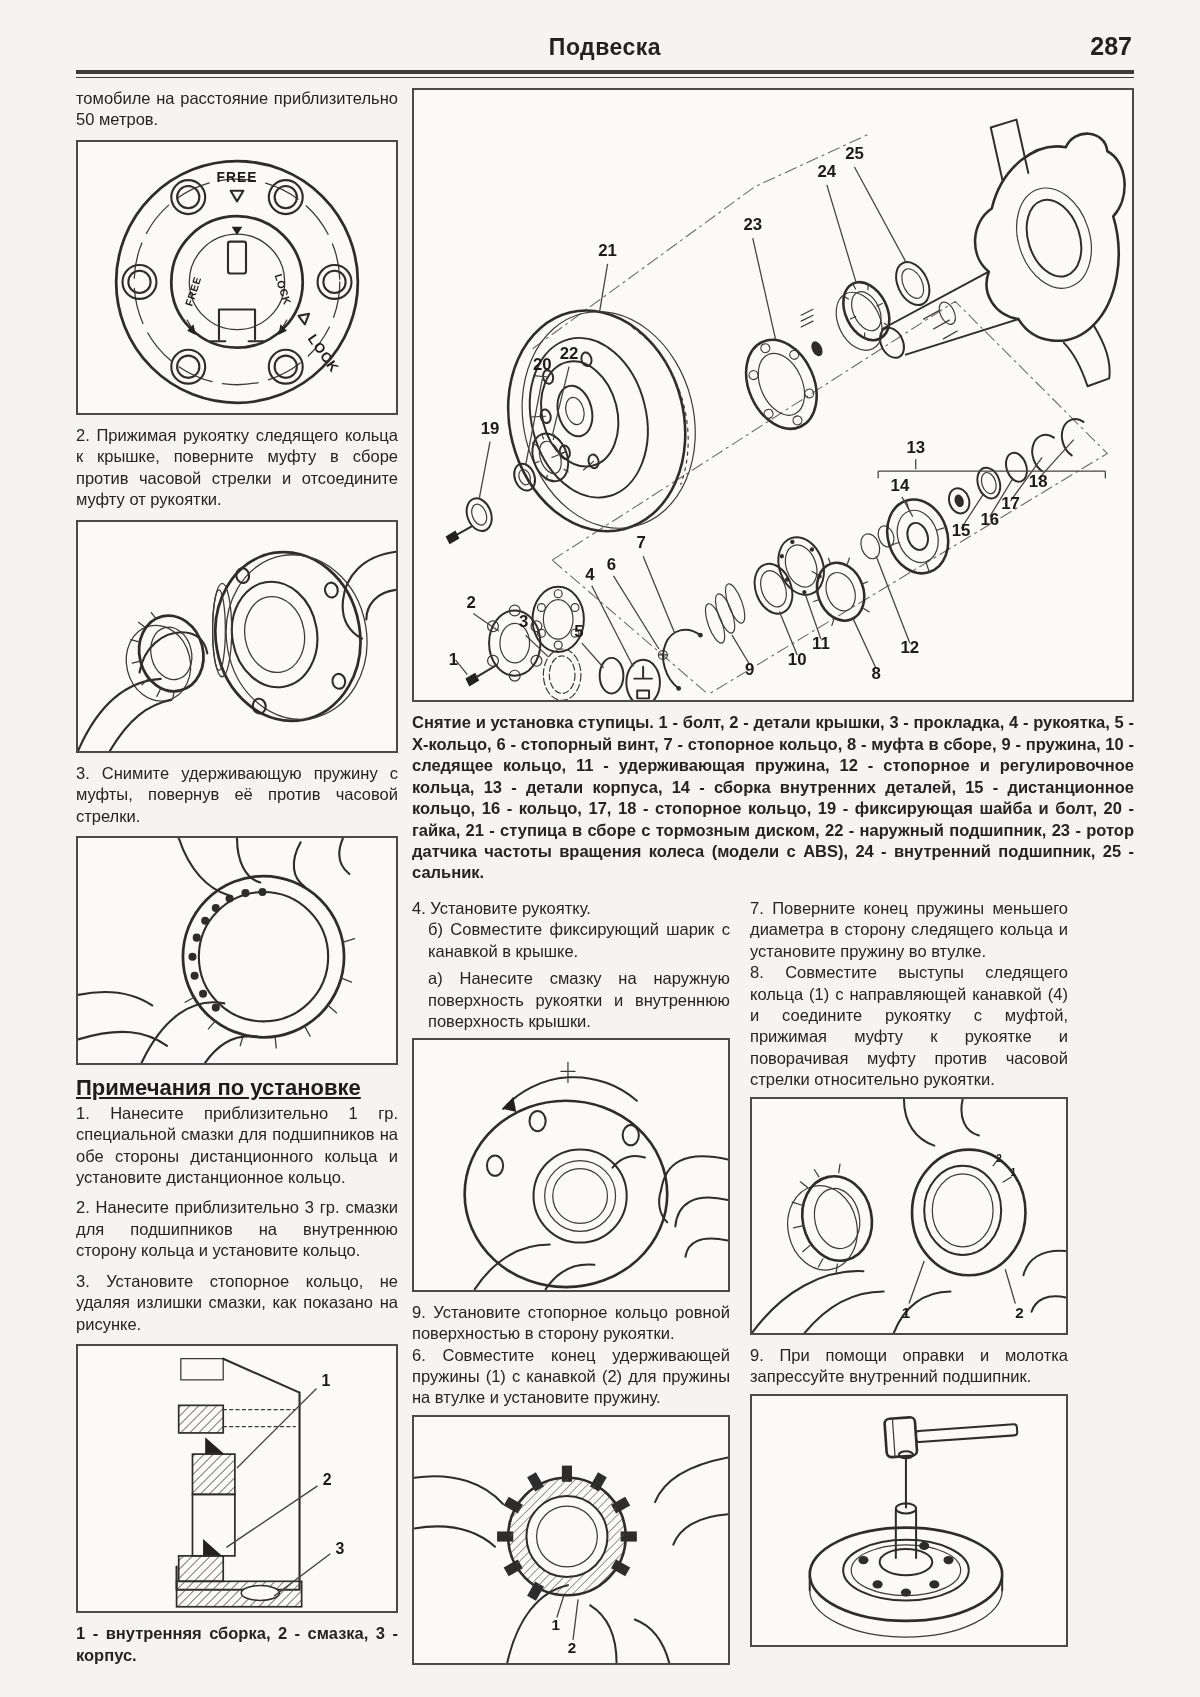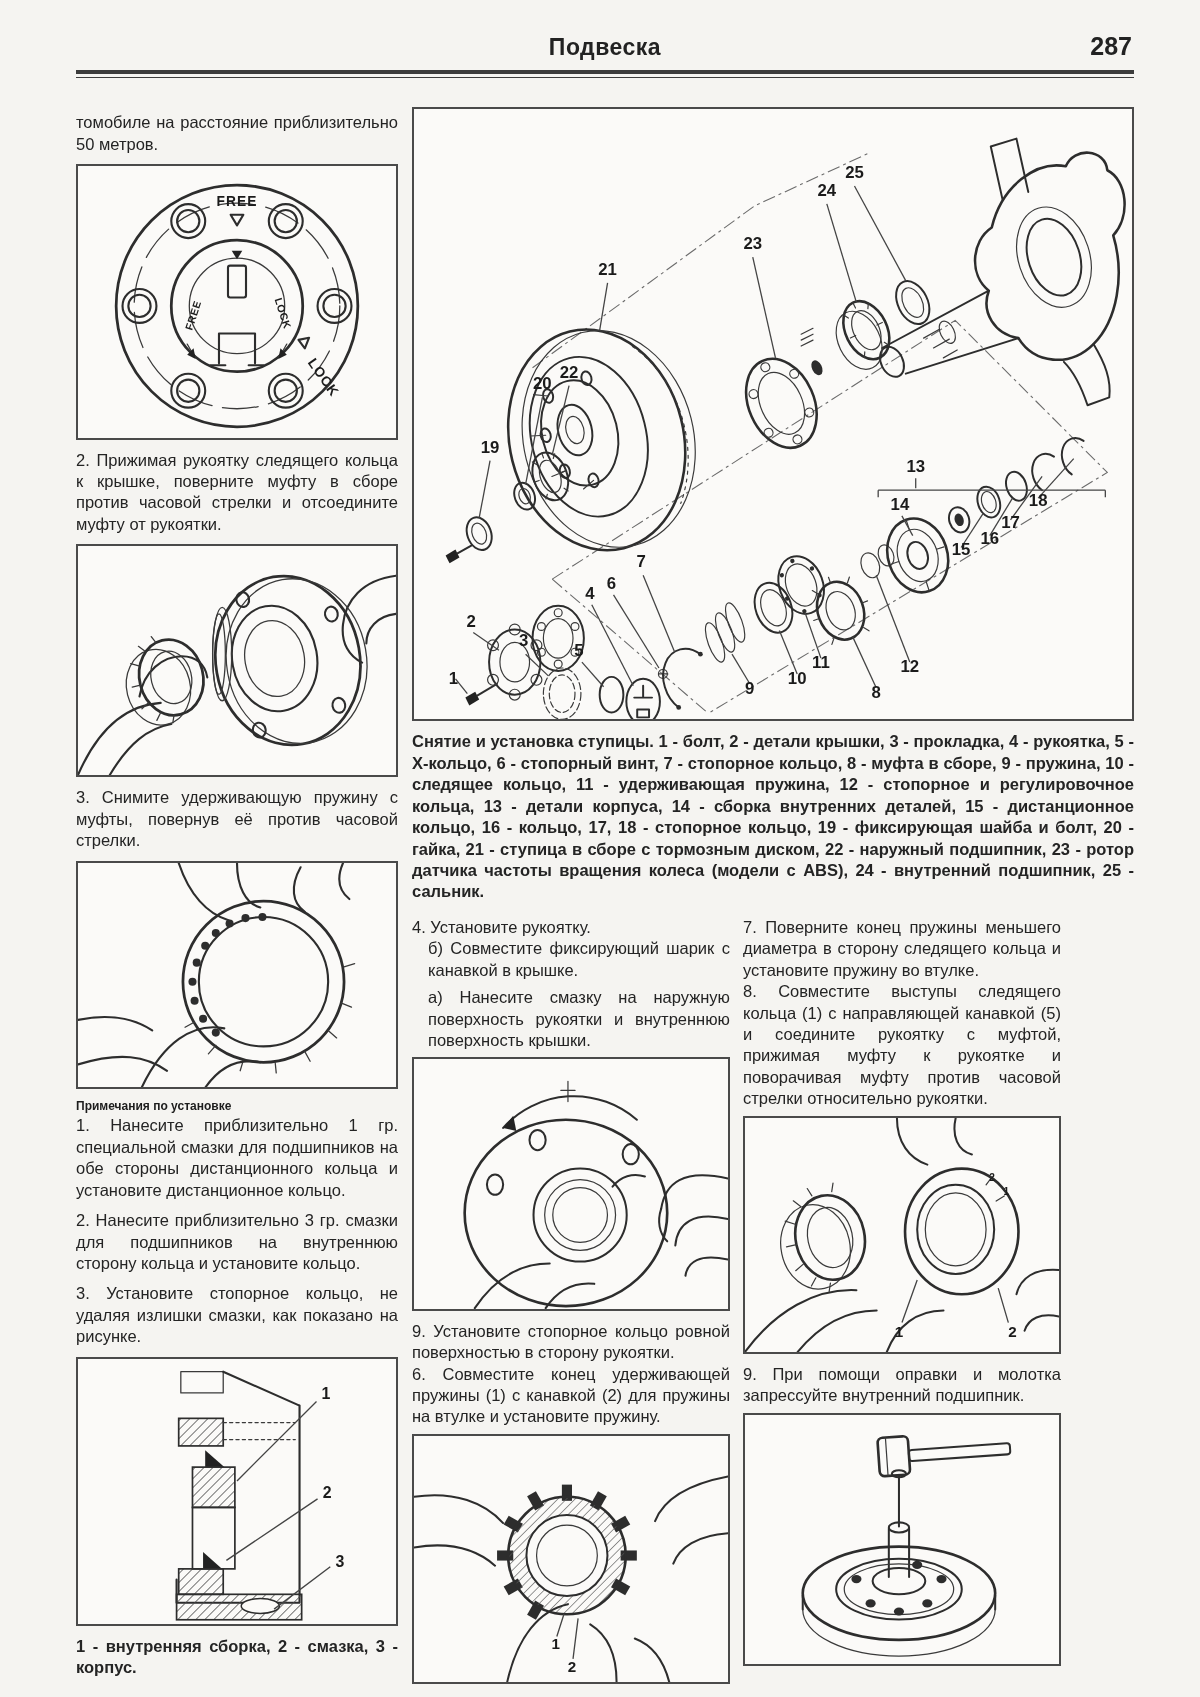--- a/index.html
+++ b/index.html
@@ -12,35 +12,35 @@
     overflow:hidden;
   }
   .page{width:1200px;height:1697px;box-sizing:border-box;padding:34px 66px 0 76px;}
   .hdr{position:relative;height:34px;}
   .hdr .title{
     position:absolute;left:0;right:0;text-align:center;
     font-size:23px;font-weight:700;letter-spacing:.5px;color:#222;
   }
   .hdr .pnum{position:absolute;right:2px;top:-2px;font-size:25px;font-weight:700;color:#222;}
   .rule{height:3px;border-top:4px solid #3c3c3c;border-bottom:1px solid #3c3c3c;margin-top:2px;}
-  .content{display:flex;gap:14px;margin-top:23px;align-items:center;}
+  .content{display:flex;gap:14px;margin-top:4px;align-items:flex-end;}
   .col-left{width:322px;flex:none;}
   .col-right{flex:1;min-width:0;}
   p.txt{
     font-size:16.5px;line-height:1.3;text-align:justify;margin:5px 0 9px 0;color:#242424;
   }
   p.cap{font-weight:700;}
   p.indent{padding-left:16px;margin-top:0;margin-bottom:0;}
-  h3.notes{font-size:12px;font-weight:700;margin:10px 0 2px 0;color:#1d1d1d;}
+  h3.notes{font-size:22px;font-weight:700;margin:10px 0 2px 0;color:#1d1d1d;text-decoration:underline;}
   .fig{
     border:2px solid #4a4a4a;background:#fbfaf8;margin:6px 0 10px 0;
     position:relative;
   }
   .fig svg{display:block;width:100%;height:auto;}
-  .two-cols{display:flex;gap:13px;width:652px;}
+  .two-cols{display:flex;gap:20px;width:652px;}
   .subcol{width:318px;flex:none;}
   
   .ln{fill:none;stroke:#2d2d2d;stroke-width:2;stroke-linecap:round;stroke-linejoin:round;}
   .ln25{fill:none;stroke:#2d2d2d;stroke-width:2.6;stroke-linecap:round;stroke-linejoin:round;}
   .thin{fill:none;stroke:#3a3a3a;stroke-width:1.2;stroke-linecap:round;stroke-linejoin:round;}
   .ldr{fill:none;stroke:#444;stroke-width:1.3;}
   .dd{fill:none;stroke:#6b6b6b;stroke-width:1.1;stroke-dasharray:13 4 3 4;}
   .dot{fill:#2d2d2d;stroke:none;}
   .blk{fill:#222;stroke:none;}
   text.co{font:700 17px "Liberation Sans",sans-serif;fill:#1b1b1b;text-anchor:middle;}
@@ -495,21 +495,21 @@
 
               <path class="ldr" d="M148,176 L141,198 M162,180 L157,220"></path>
               <text class="co2" x="140" y="210">1</text>
               <text class="co2" x="156" y="233">2</text>
             </svg>
           </div>
         </div>
 
         <div class="subcol">
           <p class="txt" style="margin-bottom:0">7. Поверните конец пружины меньшего диаметра в сторону следящего кольца и установите пружину во втулке.</p>
-          <p class="txt" style="margin-top:0;margin-bottom:6px">8. Совместите выступы следящего кольца (1) с направляющей канавкой (5) и соедините рукоятку с муфтой, прижимая муфту к рукоятке и поворачивая муфту против часовой стрелки относительно рукоятки.</p>
+          <p class="txt" style="margin-top:0;margin-bottom:6px">8. Совместите выступы следящего кольца (1) с направляющей канавкой (4) и соедините рукоятку с муфтой, прижимая муфту к рукоятке и поворачивая муфту против часовой стрелки относительно рукоятки.</p>
 
           <div class="fig">
             <svg viewBox="0 0 310 231">
 
               <g transform="rotate(-12 84 118)">
                 <ellipse class="thin" cx="68" cy="124" rx="34" ry="42"></ellipse>
                 <ellipse class="ln25" cx="84" cy="118" rx="34" ry="42"></ellipse>
                 <ellipse class="thin" cx="84" cy="118" rx="22" ry="30"></ellipse>
                 <path class="thin" d="M50,118 h-10 M53,98 l-9,-5 M53,138 l-9,5 M62,82 l-6,-7 M62,154 l-6,7 M75,74 l-3,-8 M75,162 l-3,8 M95,74 l3,-8"></path>
               </g>

